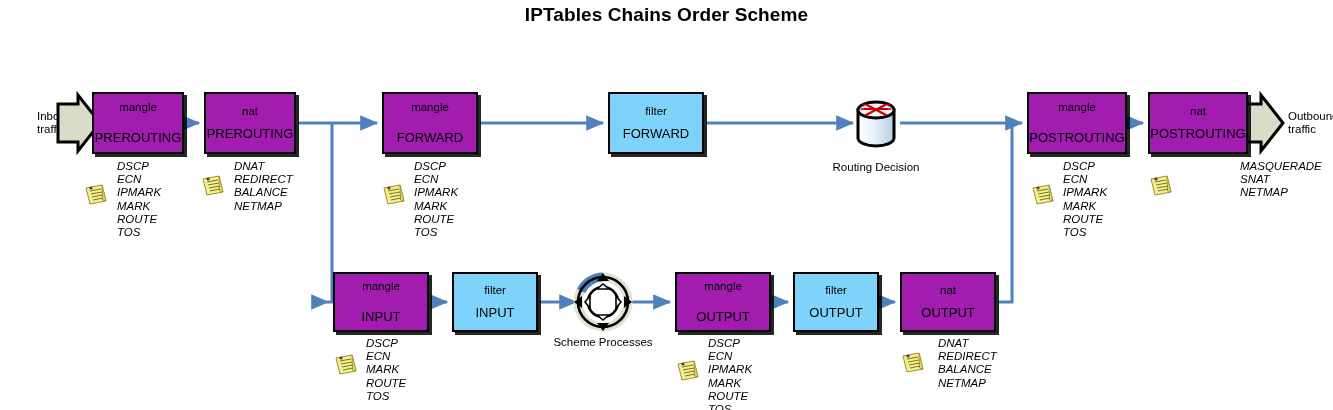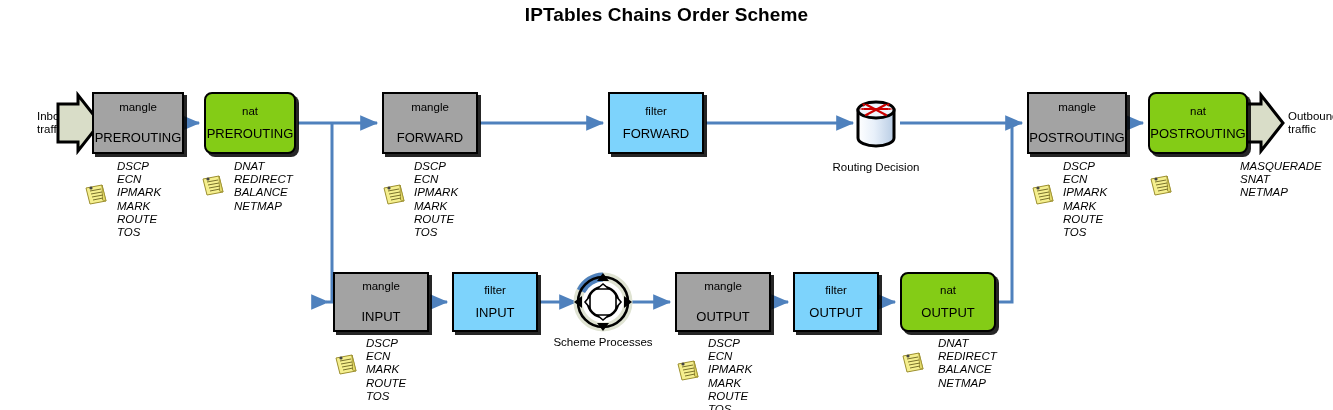--- a/index.html
+++ b/index.html
@@ -21,22 +21,22 @@
   
   .chain{
     position:absolute;
     box-sizing:border-box;
     border:2.5px solid #000;
     display:flex;flex-direction:column;align-items:center;justify-content:center;
     box-shadow:3px 3px 0 rgba(0,0,0,0.85);
   }
   .chain .tbl{font-size:11.5px;line-height:1;margin-bottom:9px;}
   .chain .chn{font-size:13px;line-height:1;}
-  .c-mangle{background:#a3a3a3;gap:8px;}
-  .c-nat{background:#84cc16;border-radius:8px;}
+  .c-mangle{background:#a21caf;gap:8px;}
+  .c-nat{background:#a21caf;}
   .c-filter{background:#7dd3fc;}
 
   
   .targets{
     position:absolute;font-size:11.5px;line-height:13.2px;white-space:pre-line;font-style:italic;
   }
 
   
   .note{position:absolute;width:26px;height:24px;}
 

